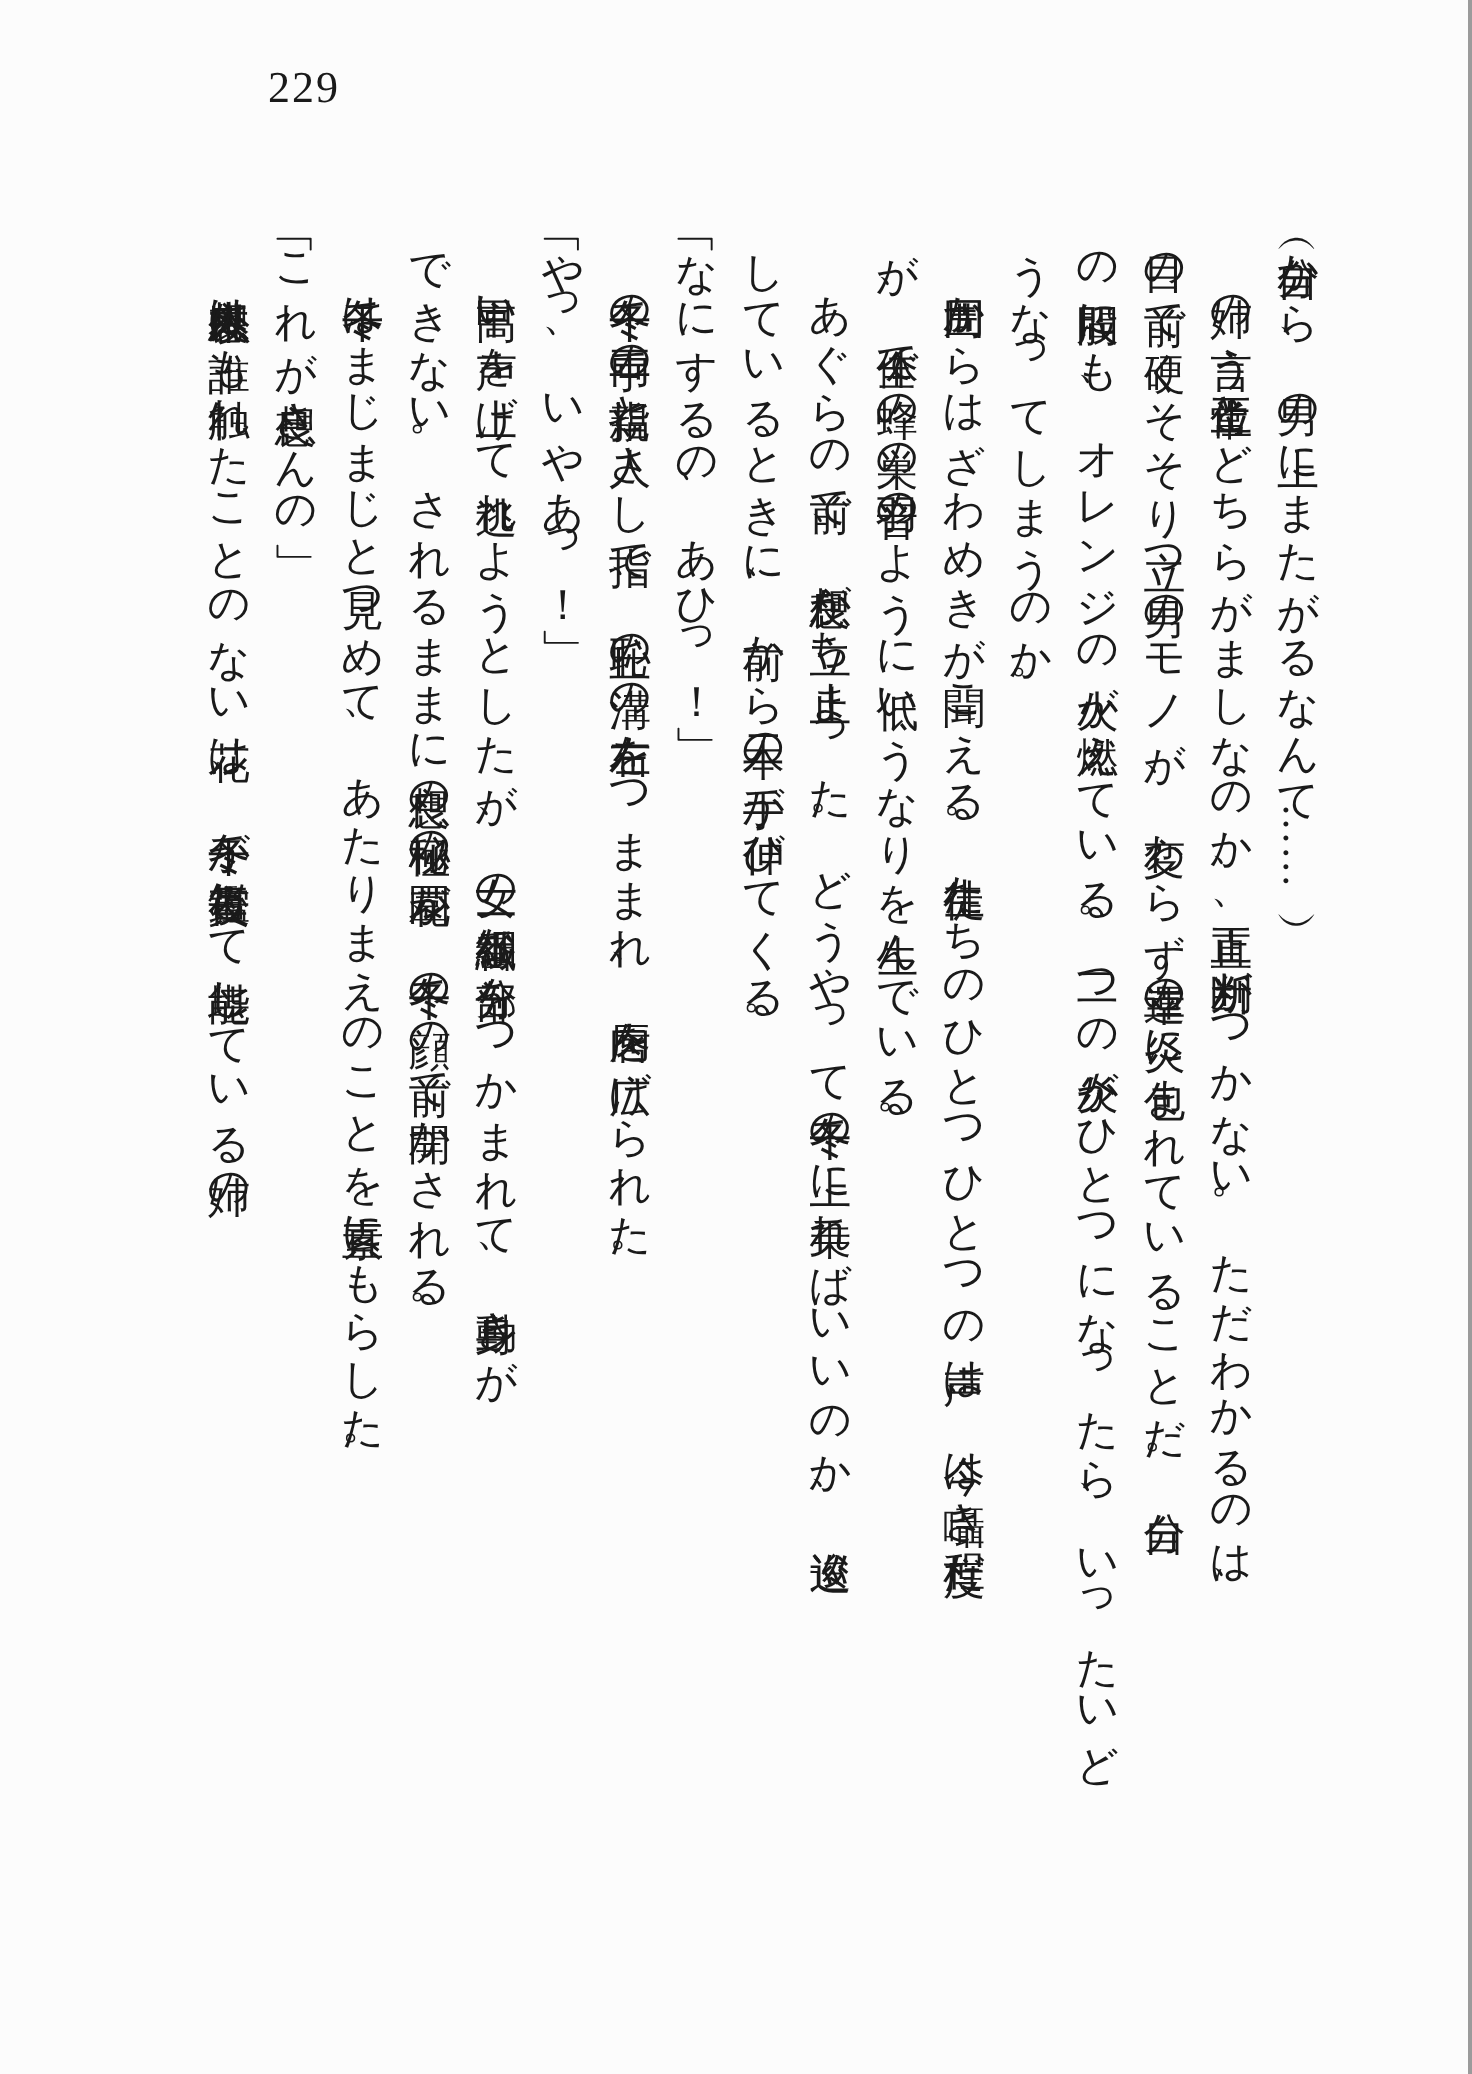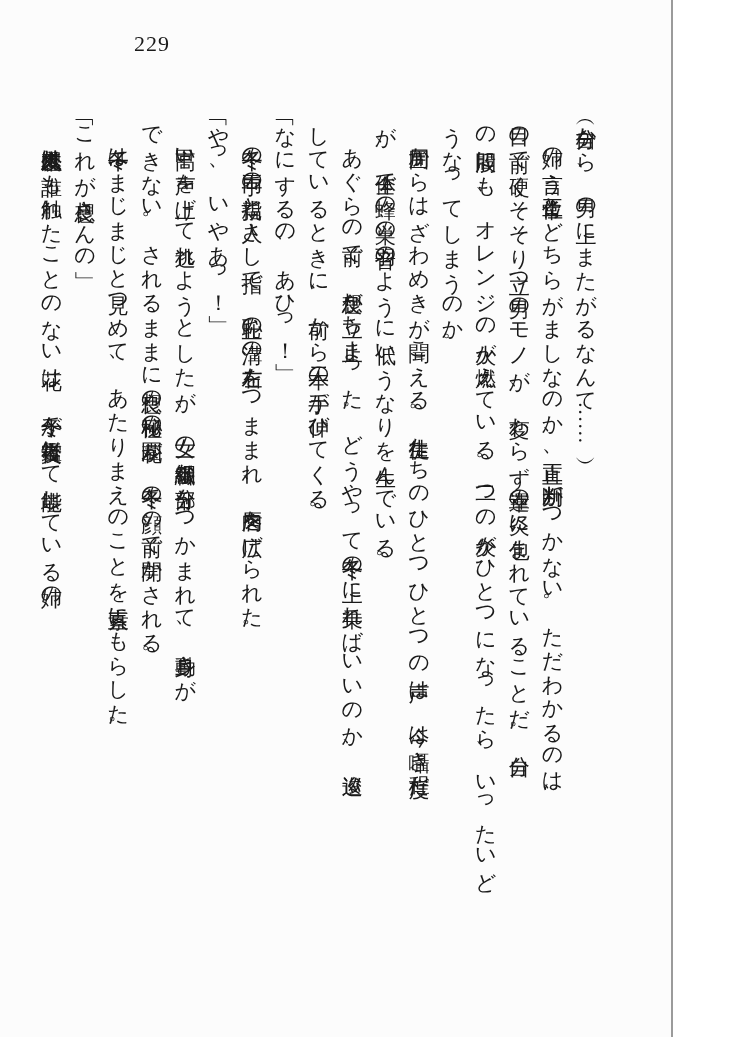--- a/index.html
+++ b/index.html
@@ -8,21 +8,21 @@
     --edge: #9b9b9b;
   }
   * { margin: 0; padding: 0; box-sizing: border-box; }
   html, body {
     width: 736px;
     height: 1037px;
     background: #ffffff;
   }
   .page {
     position: relative;
-    width: 673px;
+    width: 736px;
     height: 1037px;
     background: var(--paper);
     font-family: "Liberation Serif", "DejaVu Serif", serif;
     overflow: hidden;
   }
   .page-number {
     position: absolute;
     top: 31px;
     left: 134px;
     font-size: 22px;

